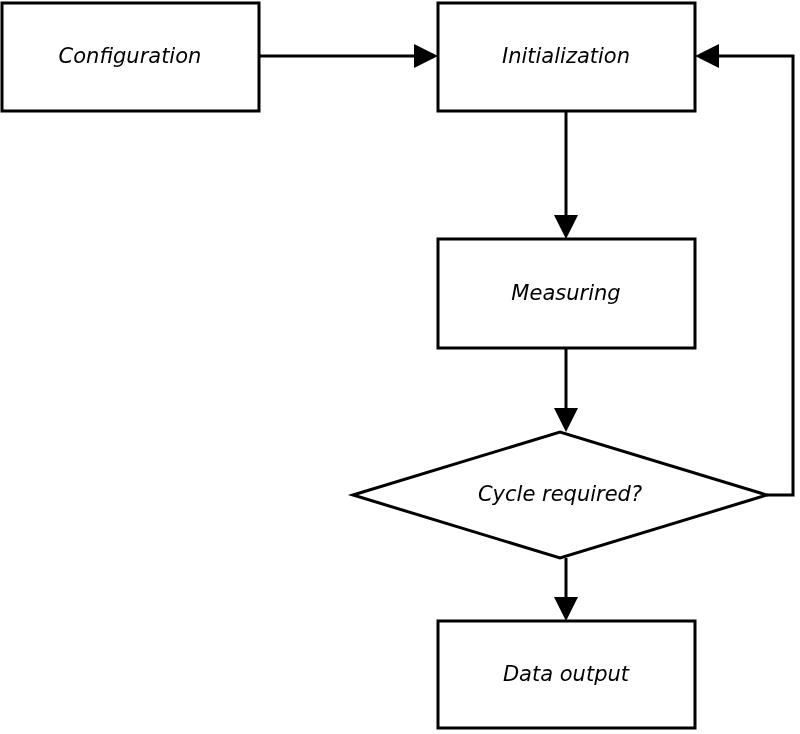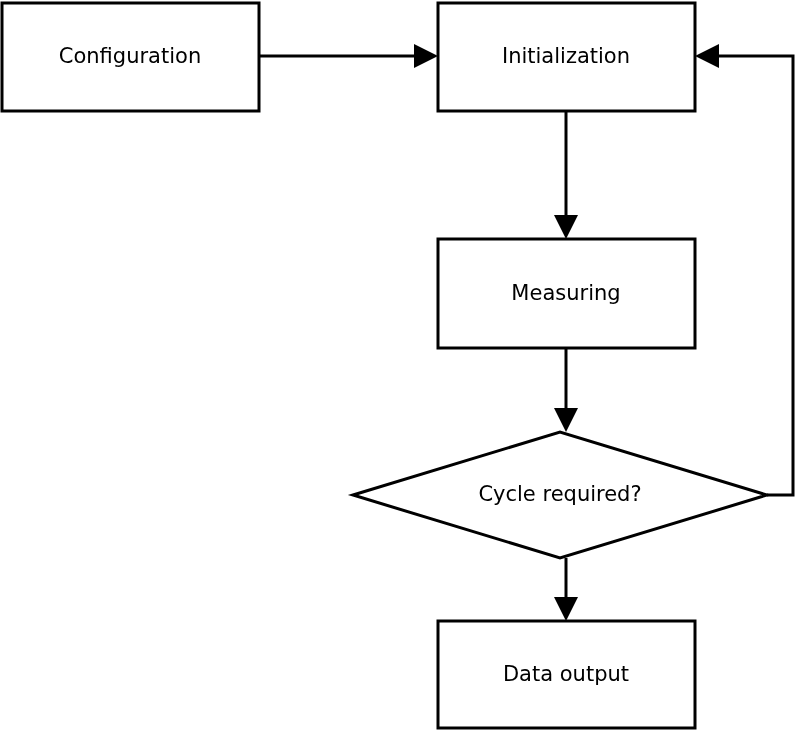--- a/index.html
+++ b/index.html
@@ -9,20 +9,21 @@
   }
   body {
     font-family: "DejaVu Sans", sans-serif;
   }
   #diagram-canvas {
     position: relative;
     width: 800px;
     height: 734px;
     background: #ffffff;
     overflow: hidden;
+    font-style: italic;
   }
   #flow-svg {
     position: absolute;
     top: 0;
     left: 0;
     width: 800px;
     height: 734px;
   }
   .node-label {
     font-family: "DejaVu Sans", sans-serif;

